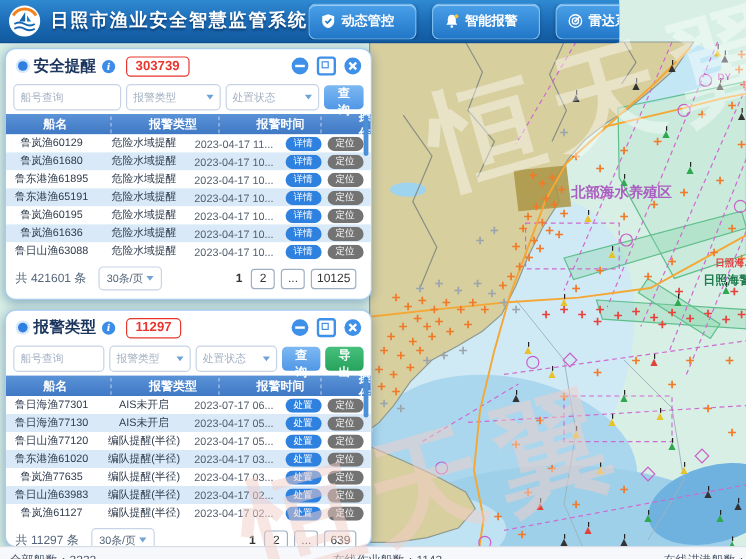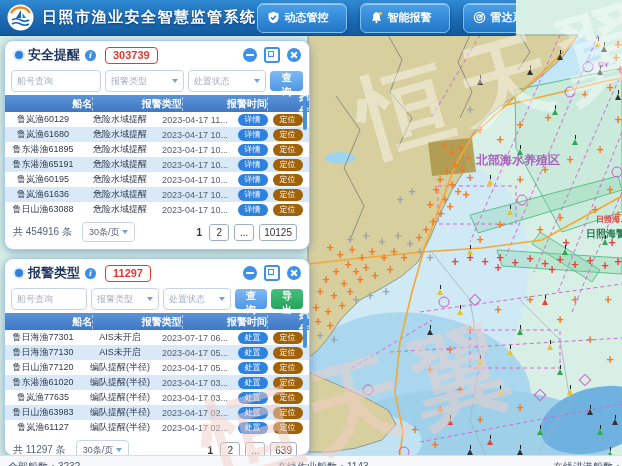--- a/index.html
+++ b/index.html
@@ -68,36 +68,36 @@
   .f-sel{height:20px;border:1px solid #c7d4e6;border-radius:4px;display:flex;align-items:center;
          padding:0 5px;background:#fff;cursor:pointer;}
   .f-sel span{font-size:9px;color:#a3b0c2;flex:1;}
   .chev{width:0;height:0;border-left:3.5px solid transparent;border-right:3.5px solid transparent;
         border-top:4px solid #6fa3d8;margin-left:3px;}
   .f-btn{height:20px;border:none;border-radius:4px;color:#fff;font-size:10px;font-weight:bold;
          padding:0 8px;cursor:pointer;}
   .btn-query{background:linear-gradient(180deg,#7db9f2,#5097e6);}
   .btn-export{background:linear-gradient(180deg,#46c07c,#27a35c);}
   .thead{height:17px;background:linear-gradient(180deg,#5b93d8,#3f78c4);display:flex;align-items:center;}
-  .th{color:#fff;font-size:10px;font-weight:bold;text-align:right;margin-left:31px;}
+  .th{color:#fff;font-size:10px;font-weight:bold;text-align:left;margin-left:31px;}
   .th:not(:last-child){border-right:1px dashed rgba(255,255,255,.55);}
   .c-ship{width:76px;}
   .c-type{width:78px;}
   .c-time{width:72px;}
   .c-ops{width:72px;flex:1;}
   .tbody{position:relative;}
   .tr{height:15px;display:flex;align-items:center;background:#fff;}
   .tr.alt{background:#d9e9f8;}
   .td{font-size:9px;color:#2f3b4d;text-align:center;white-space:nowrap;overflow:hidden;}
   .td.c-time{color:#55606e;}
   .td.c-ops{display:flex;align-items:center;justify-content:center;gap:5px;}
   .rbtn{height:12px;line-height:11px;border:none;border-radius:6px;color:#fff;font-size:8px;
         padding:0 7px;cursor:pointer;white-space:nowrap;}
   .b-blue{background:#2f81e0;}
-  .b-orange{background:#a16207;}
+  .b-orange{background:#737373;}
   .p-footer{height:26px;display:flex;align-items:center;gap:6px;padding:2px 8px 0 8px;}
   .f-total{font-size:10px;color:#55657a;white-space:nowrap;}
   .size-sel{height:18px;border:1px solid #c7d4e6;border-radius:4px;display:flex;align-items:center;
             padding:0 6px;background:#fff;cursor:pointer;margin-left:4px;}
   .size-sel span{font-size:9px;color:#55657a;}
   .pager{margin-left:auto;display:flex;align-items:center;gap:5px;padding-right:4px;}
   .pg{font-size:10px;color:#333;min-width:10px;text-align:center;cursor:pointer;}
   .pg.cur{font-weight:bold;}
   .pg.box{border:1px solid #9fb0c4;border-radius:3px;background:#fff;height:15px;line-height:15px;
           padding:0 4px;min-width:10px;}
@@ -544,21 +544,21 @@
         <span class="td c-type">危险水域提醒</span>
         <span class="td c-time">2023-04-17 10...</span>
         <span class="td c-ops">
           <button class="rbtn b-blue">详情</button>
           <button class="rbtn b-orange">定位</button>
         </span>
       </div>
     </div>
   <div class="scroll-thumb" style="top:55px"></div>
   <div class="p-footer">
-    <span class="f-total">共 454916 条</span>
+    <span class="f-total">共 421601 条</span>
     <div class="size-sel">
       <span>30条/页</span>
       <i class="chev"></i>
     </div>
     <div class="pager">
       <span class="pg cur">1</span>
       <span class="pg box">2</span>
       <span class="pg box">...</span>
       <span class="pg box">10125</span>
     </div>

